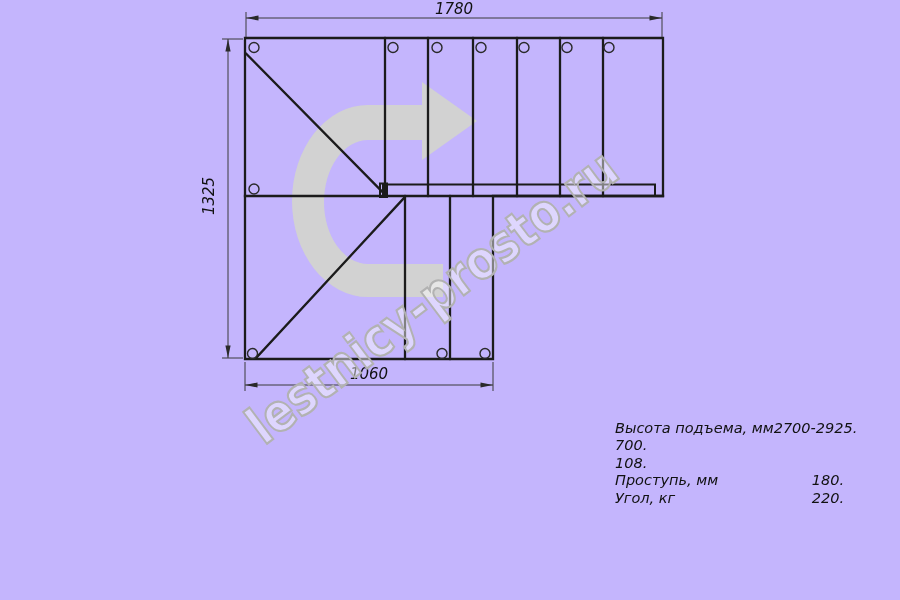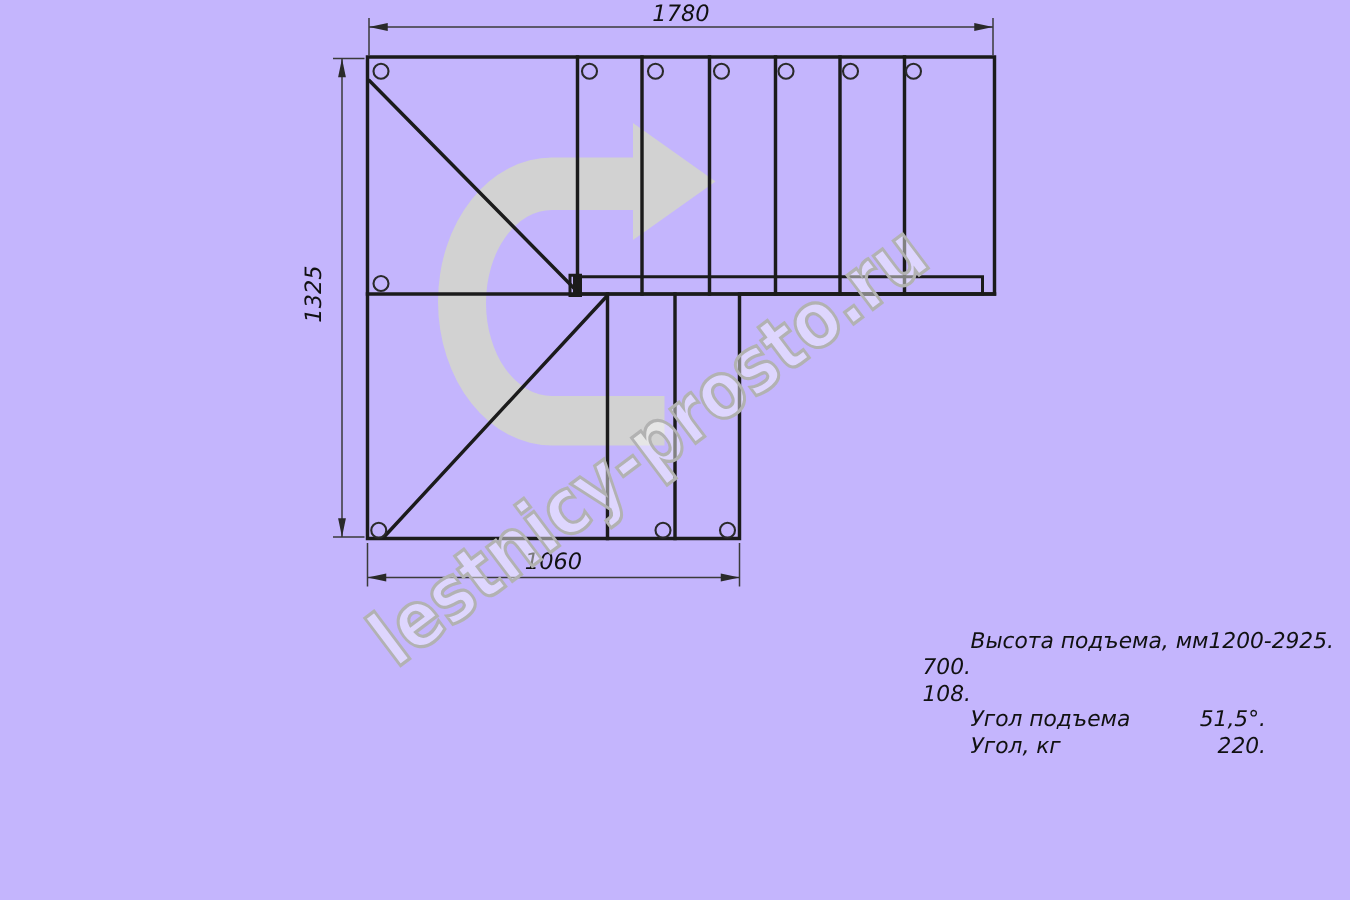--- a/index.html
+++ b/index.html
@@ -19,21 +19,21 @@
   }
   .watermark-text{
     font-family:"DejaVu Sans",sans-serif;font-weight:bold;font-size:52px;
     fill:rgba(255,255,255,0.45);stroke:#b2b2b2;stroke-width:2.2px;
   }
   .spec-table{
     position:absolute;left:615px;top:420px;width:229px;
     font-style:italic;font-size:14.5px;line-height:17.4px;color:#111;
   }
   .spec-row{display:flex;justify-content:space-between;white-space:nowrap;}
-  .spec-label{text-align:left;margin-left:32px;}
+  .spec-label{text-align:left;}
   .spec-value{text-align:right;}
 </style>
 </head>
 <body>
 
 <div class="canvas">
 
   <svg width="900" height="600" viewBox="0 0 900 600">
 
     <g>
@@ -118,31 +118,31 @@
       <polygon class="dim-arrow" points="493,385 480.5,382.4 480.5,387.6"></polygon>
       <text class="dim-text" x="369" y="379" text-anchor="middle">1060</text>
     </g>
 
     <text class="watermark-text" transform="translate(264,446) rotate(-37)" textLength="448" lengthAdjust="spacingAndGlyphs">lestnicy-prosto.ru</text>
   </svg>
 
   <div class="spec-table">
     <div class="spec-row">
       <span class="spec-label">Высота подъема, мм</span>
-      <span class="spec-value">1200-2925.</span>
+      <span class="spec-value">2700-2925.</span>
     </div>
     <div class="spec-row">
       <span class="spec-value">700.</span>
     </div>
     <div class="spec-row">
       <span class="spec-value">108.</span>
     </div>
     <div class="spec-row">
-      <span class="spec-label">Угол подъема</span>
-      <span class="spec-value">51,5°.</span>
+      <span class="spec-label">Проступь, мм</span>
+      <span class="spec-value">180.</span>
     </div>
     <div class="spec-row">
       <span class="spec-label">Угол, кг</span>
       <span class="spec-value">220.</span>
     </div>
   </div>
 
 </div>
 
 </body></html>

